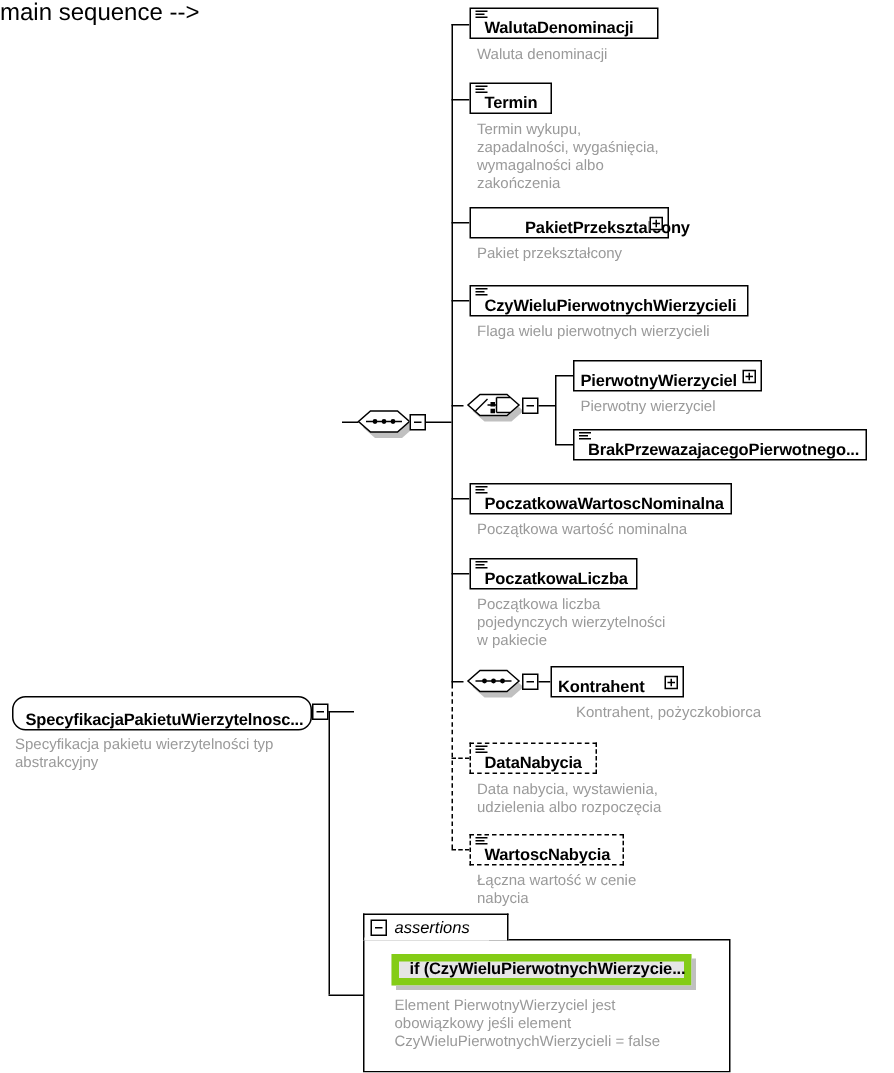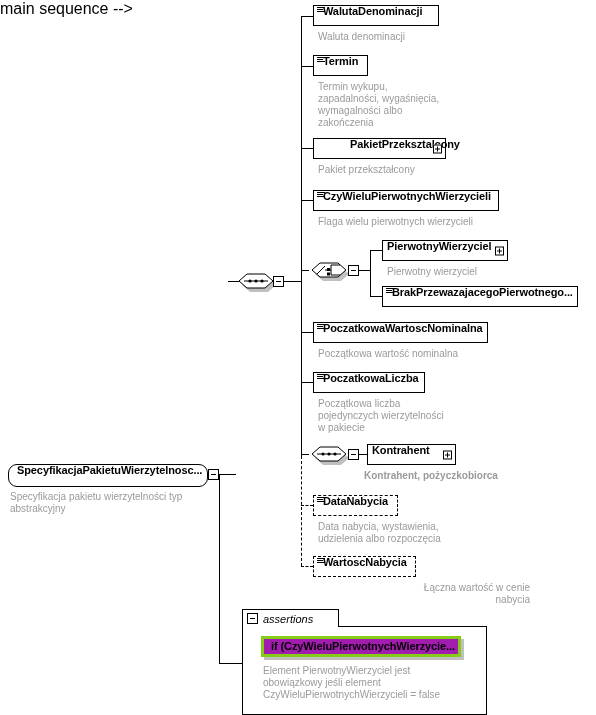--- a/index.html
+++ b/index.html
@@ -28,21 +28,21 @@
   .ln-v-d { position: absolute; width: 0; border-left: 1px dashed #000; }
 
   
   .node {
     position: absolute;
     box-sizing: border-box;
     background: #ffffff;
     border: 1px solid #000000;
     height: 21px;
     display: flex;
-    align-items: flex-start;
+    align-items: flex-end;
     white-space: nowrap;
   }
   .node.shadowed::after {
     content: "";
     position: absolute;
     left: 3px;
     top: 21px;
     width: 100%;
     height: 3px;
     background: #c0c0c0;
@@ -167,22 +167,22 @@
   }
   .assert-tab .pm-box { position: relative; width: 11px; height: 11px; }
   .assert-cover {
     position: absolute;
     background: #ffffff;
     height: 2px;
   }
   .assert-node {
     position: absolute;
     box-sizing: border-box;
-    border: 3px solid #84cc16;
-    background: #a21caf;
+    border: 5px solid #84cc16;
+    background: #e5e5e5;
     height: 21px;
     display: flex;
     align-items: center;
     white-space: nowrap;
   }
   .assert-node .node-label { padding: 0 7px; }
 </style>
 </head>
 <body>
 
@@ -371,21 +371,21 @@
   </div>
   <div class="ln-h" style="left:359px; top:454px; width:8px;"></div>
 
   <div class="node shadowed has-pm" style="left:367px; top:444px; width:89px;">
     <span class="node-label">Kontrahent</span>
     <span class="pm-inner">
         <i class="hbar"></i>
         <i class="vbar"></i>
       </span>
   </div>
-  <div class="doc" style="left:364px; top:470px; width:200px;font-weight:bold;">Kontrahent, pożyczkobiorca</div>
+  <div class="doc" style="left:384px; top:470px; width:200px;">Kontrahent, pożyczkobiorca</div>
 
   
   <div class="node optional shadowed has-elem-icon" style="left:313px; top:495px; width:85px;">
     <span class="elem-icon">
         <i></i>
         <i></i>
         <i></i>
       </span>
     <span class="node-label">DataNabycia</span>
   </div>
@@ -394,21 +394,21 @@
 
   
   <div class="node optional shadowed has-elem-icon" style="left:313px; top:556px; width:103px;">
     <span class="elem-icon">
         <i></i>
         <i></i>
         <i></i>
       </span>
     <span class="node-label">WartoscNabycia</span>
   </div>
-  <div class="doc" style="left:330px; top:582px; width:200px;text-align:right;">Łączna wartość w cenie
+  <div class="doc" style="left:318px; top:582px; width:200px;">Łączna wartość w cenie
 nabycia</div>
 
   
   
   <div class="ln-v" style="left:219px; top:474px; height:189px;"></div>
   <div class="ln-h" style="left:219px; top:663px; width:23px;"></div>
 
   <div class="assert-frame" style="left:242px; top:626px; width:245px; height:89px;"></div>
   <div class="assert-tab" style="left:242px; top:609px; width:97px;">
     <span class="pm-box">

